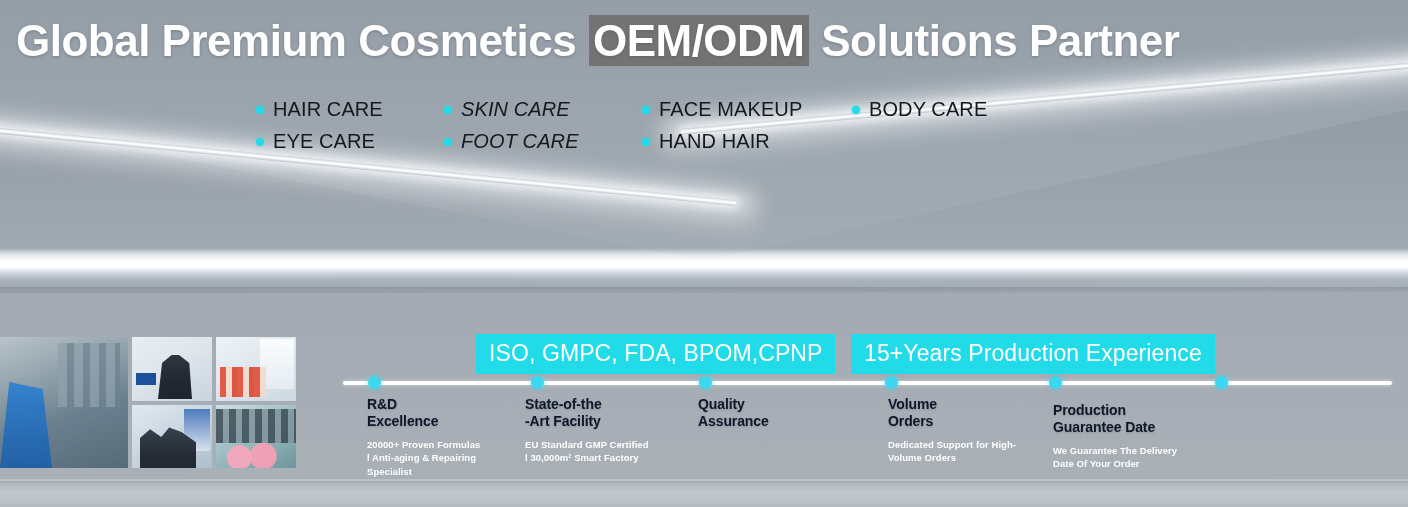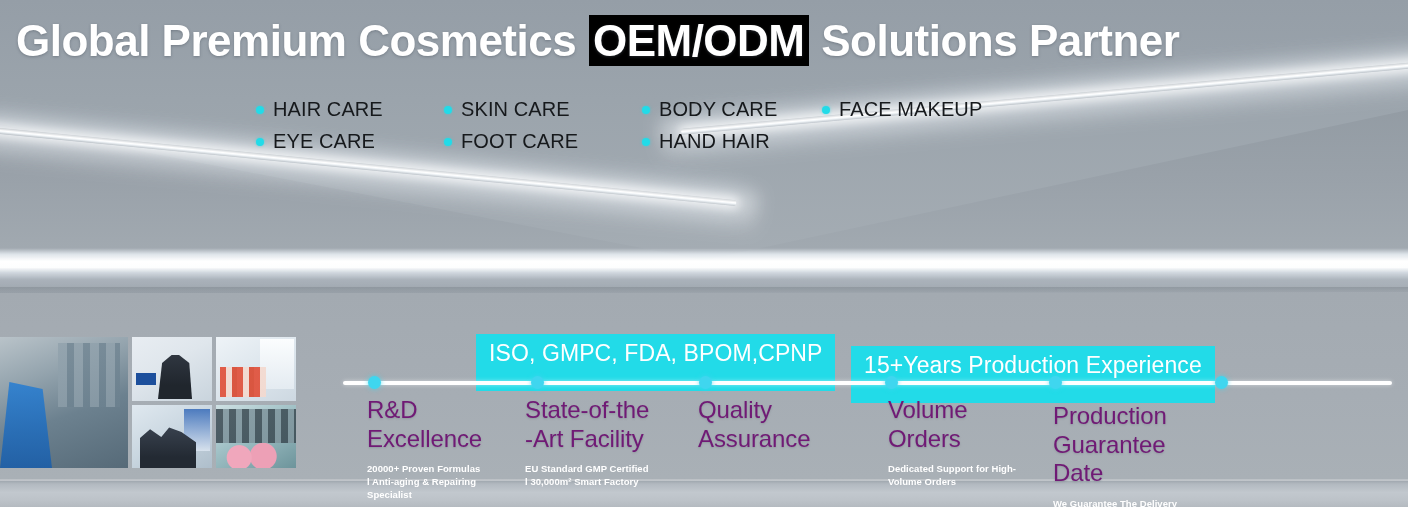--- a/index.html
+++ b/index.html
@@ -87,38 +87,38 @@
   }
 
   
   .headline{
     position:absolute;left:16px;top:18px;
     font-size:44px;font-weight:bold;color:#ffffff;letter-spacing:-.5px;
     white-space:nowrap;line-height:1.05;
     text-shadow:0 1px 3px rgba(70,80,90,.45);
   }
   .hl-mark{
-    background:#000000;color:#ffffff;padding:1px 4px;margin:0 1px;
+    background:#737373;color:#ffffff;padding:1px 4px;margin:0 1px;
     box-decoration-break:clone;-webkit-box-decoration-break:clone;
   }
 
   
   .cats{position:absolute;left:256px;top:98px;}
   .cat-row{display:flex;align-items:flex-start;height:32px;gap:20px;}
   .cat{display:flex;align-items:center;white-space:nowrap;}
   .cat .dot{
     width:8px;height:8px;border-radius:50%;background:#22dbe8;
     margin-right:9px;flex:0 0 auto;box-shadow:0 0 3px rgba(34,219,232,.6);
   }
   .cat .lbl{
     font-size:20px;font-weight:500;color:#16191c;letter-spacing:.1px;
     font-family:"Liberation Sans", sans-serif;
   }
   .c-w1{width:168px;}
-  .c-w2{width:178px;}
+  .c-w2{width:178px;font-style:italic;}
   .c-w3{width:190px;}
   .c-w4{width:160px;}
 
   
   .collage{position:absolute;left:0;top:337px;width:312px;height:131px;display:flex;gap:4px;}
   .ph{position:relative;overflow:hidden;}
   .ph-big{width:128px;height:131px;
     background:linear-gradient(160deg,#b9c3c9 0%,#93a3ad 30%,#6c818f 58%,#566a78 100%);}
   .ph-big::after{
     content:"";position:absolute;left:0;bottom:0;width:52px;height:86px;
@@ -153,38 +153,38 @@
   .ph-d::after{content:"";position:absolute;left:0;top:4px;width:80px;height:34px;
     background:repeating-linear-gradient(90deg,#3b4a52 0 7px,#7f949c 7px 13px);opacity:.85;}
   .ph-d::before{content:"";position:absolute;left:10px;bottom:0;width:60px;height:26px;
     background:radial-gradient(circle at 22% 60%,#f0a7bc 0 12px,transparent 13px),
                radial-gradient(circle at 62% 55%,#eda0b6 0 13px,transparent 14px);}
 
   
   .badge{
     position:absolute;background:#22dbe8;color:#ffffff;
     font-size:23px;line-height:1;white-space:nowrap;
-    padding:8px 13px 26px;font-weight:400;letter-spacing:.1px;
+    padding:8px 13px 9px;font-weight:400;letter-spacing:.1px;
   }
   #badge-cert{left:476px;top:334px;}
-  #badge-exp{left:851px;top:334px;margin-top:12px;}
+  #badge-exp{left:851px;top:334px;}
 
   
   .tl-line{
     position:absolute;left:343px;top:381px;width:1049px;height:4px;
     background:#ffffff;border-radius:2px;
     box-shadow:0 0 4px rgba(255,255,255,.5);
   }
   .tl-dot{
     position:absolute;top:376px;width:13px;height:13px;border-radius:50%;
     background:#3fd6ef;box-shadow:0 0 5px rgba(63,214,239,.8);
   }
   .tl-item{position:absolute;top:396px;}
   .tl-title{
-    color:#701a75;font-size:24px;font-weight:normal;line-height:1.19;
+    color:#0f172a;font-size:14px;font-weight:bold;line-height:1.19;
     letter-spacing:-.1px;white-space:pre-line;
     text-shadow:0 1px 2px rgba(90,100,110,.3);
   }
   .tl-sub{
     margin-top:9px;color:#ffffff;font-size:9.5px;font-weight:bold;
     line-height:1.38;white-space:pre-line;letter-spacing:.05px;
   }
 </style>
 </head>
 <body>
@@ -209,27 +209,27 @@
   <div class="cats">
     <div class="cat-row">
       <div class="cat c-w1">
         <span class="dot"></span>
         <span class="lbl">HAIR CARE</span>
       </div>
       <div class="cat c-w2">
         <span class="dot"></span>
         <span class="lbl">SKIN CARE</span>
       </div>
+      <div class="cat c-w3">
+        <span class="dot"></span>
+        <span class="lbl">FACE MAKEUP</span>
+      </div>
       <div class="cat c-w4">
         <span class="dot"></span>
         <span class="lbl">BODY CARE</span>
-      </div>
-      <div class="cat c-w3">
-        <span class="dot"></span>
-        <span class="lbl">FACE MAKEUP</span>
       </div>
     </div>
     <div class="cat-row">
       <div class="cat c-w1">
         <span class="dot"></span>
         <span class="lbl">EYE CARE</span>
       </div>
       <div class="cat c-w2">
         <span class="dot"></span>
         <span class="lbl">FOOT CARE</span>

